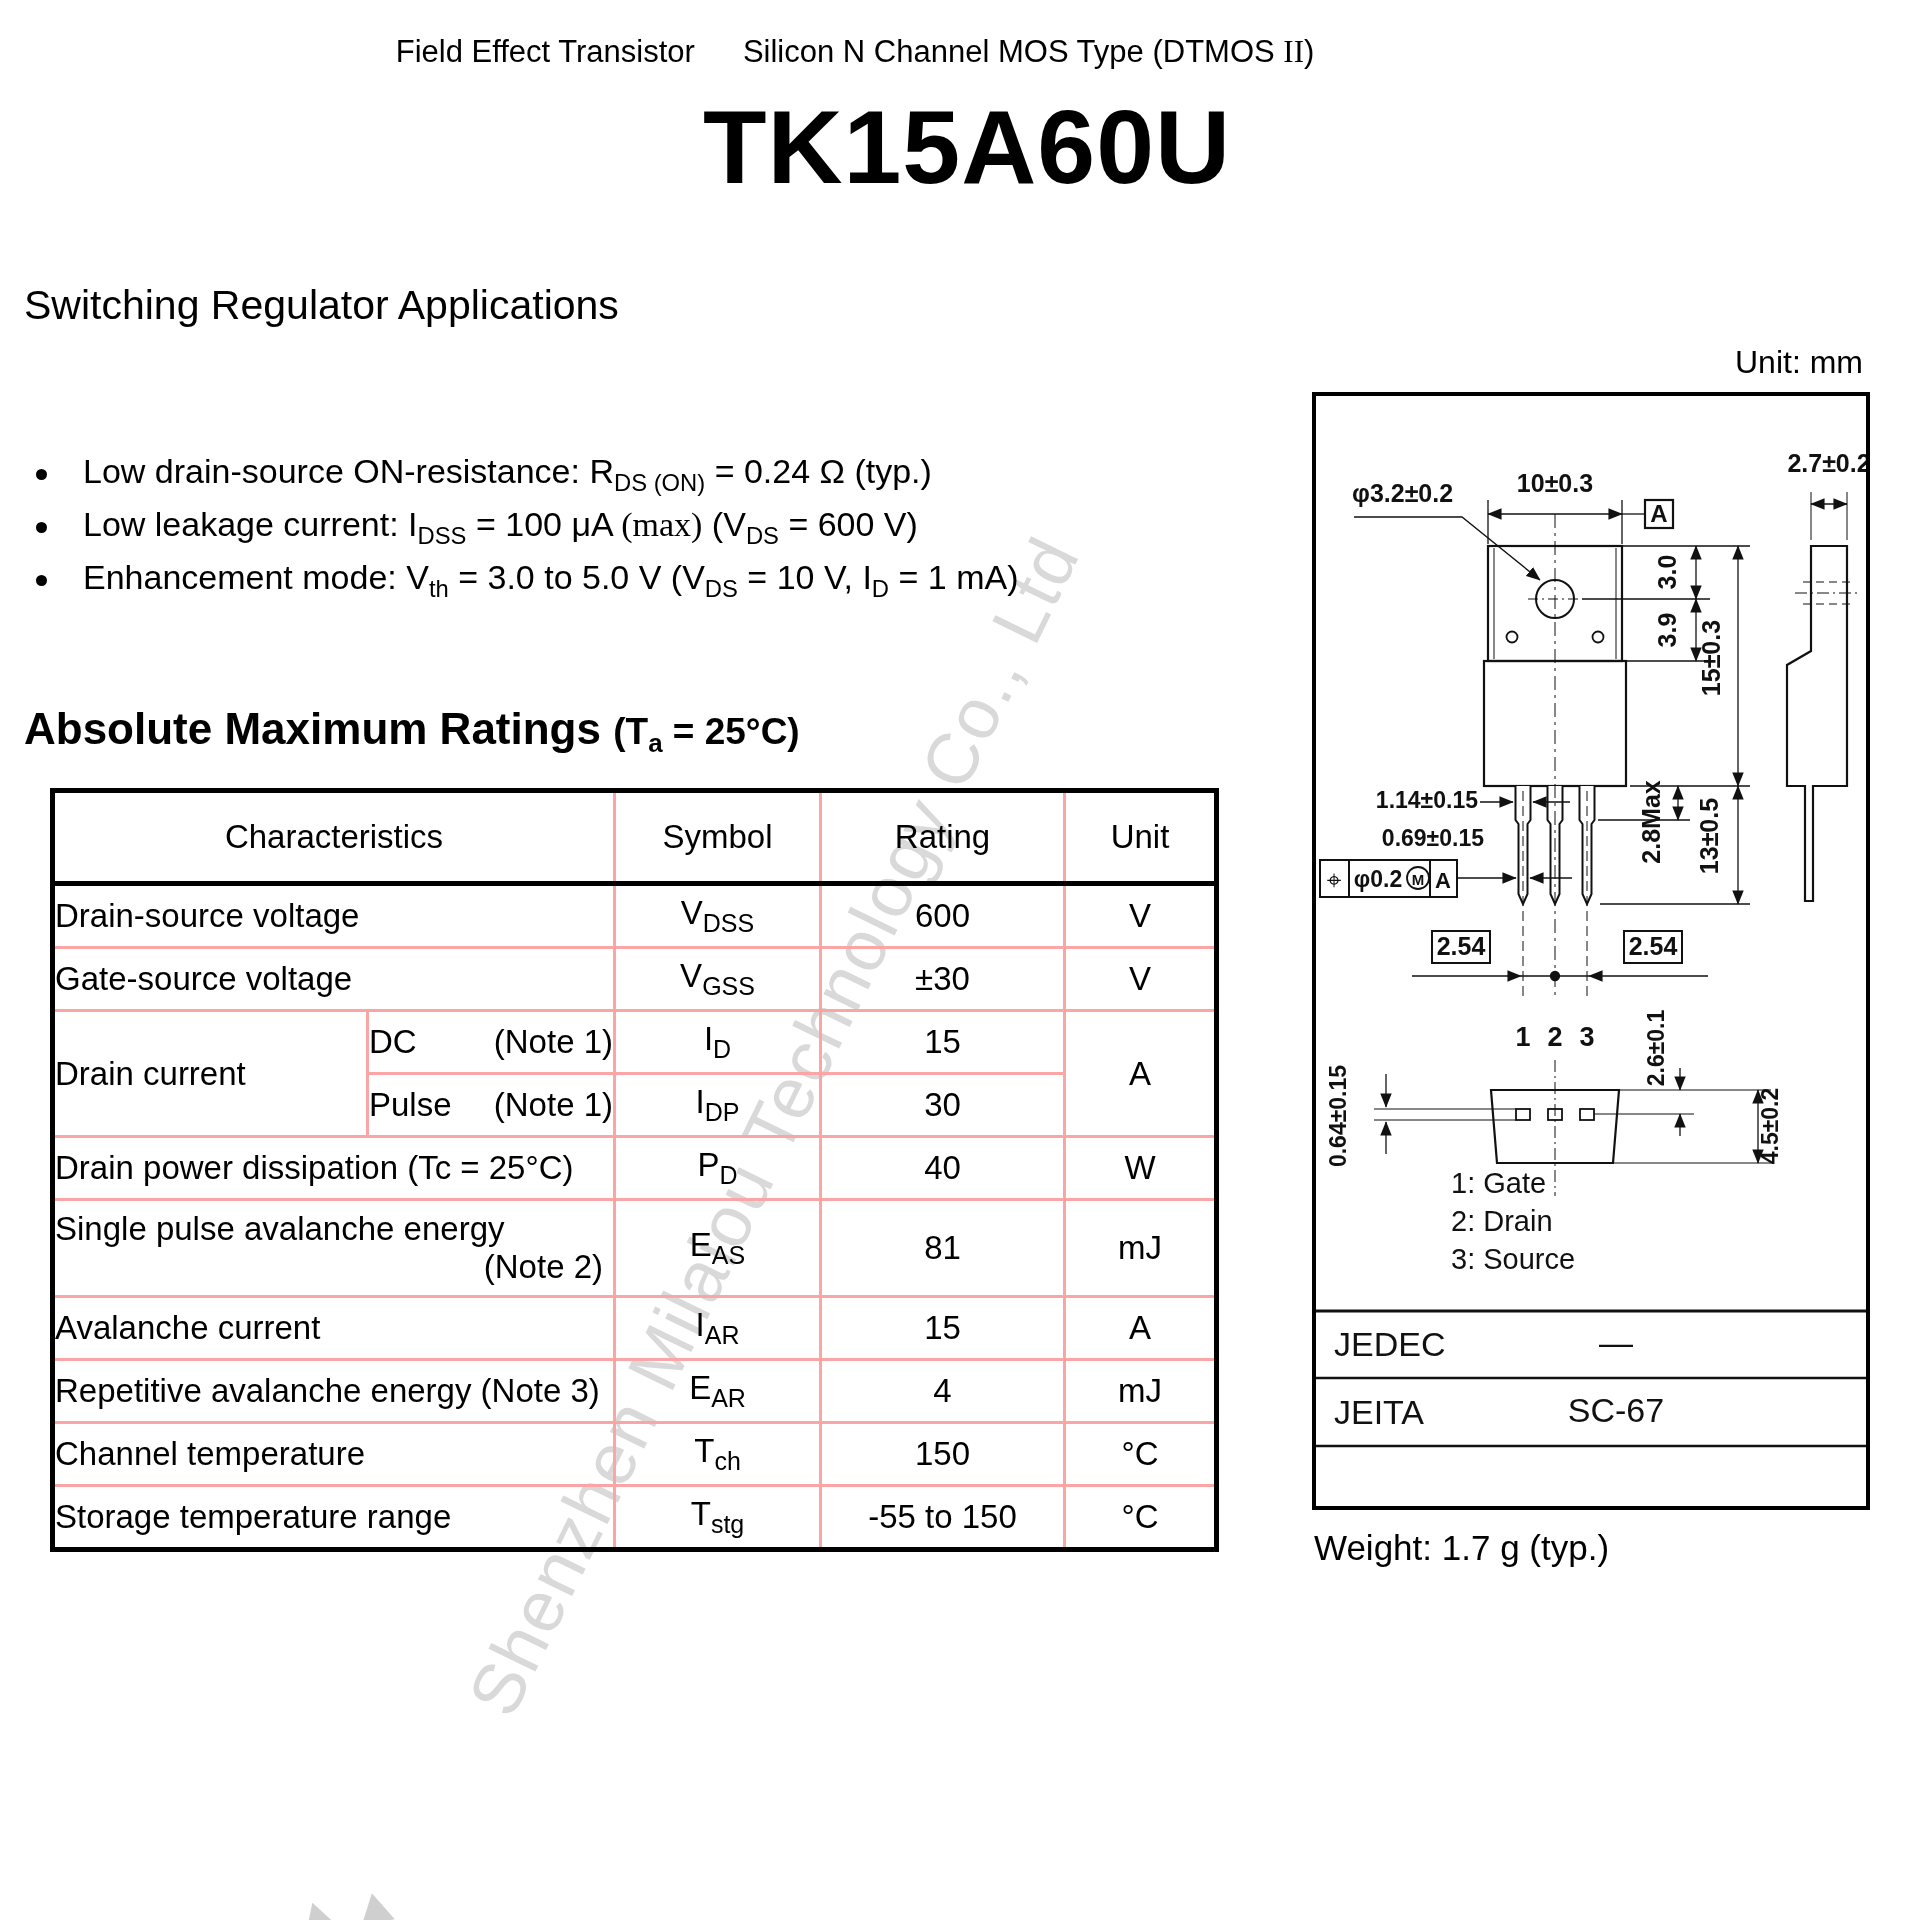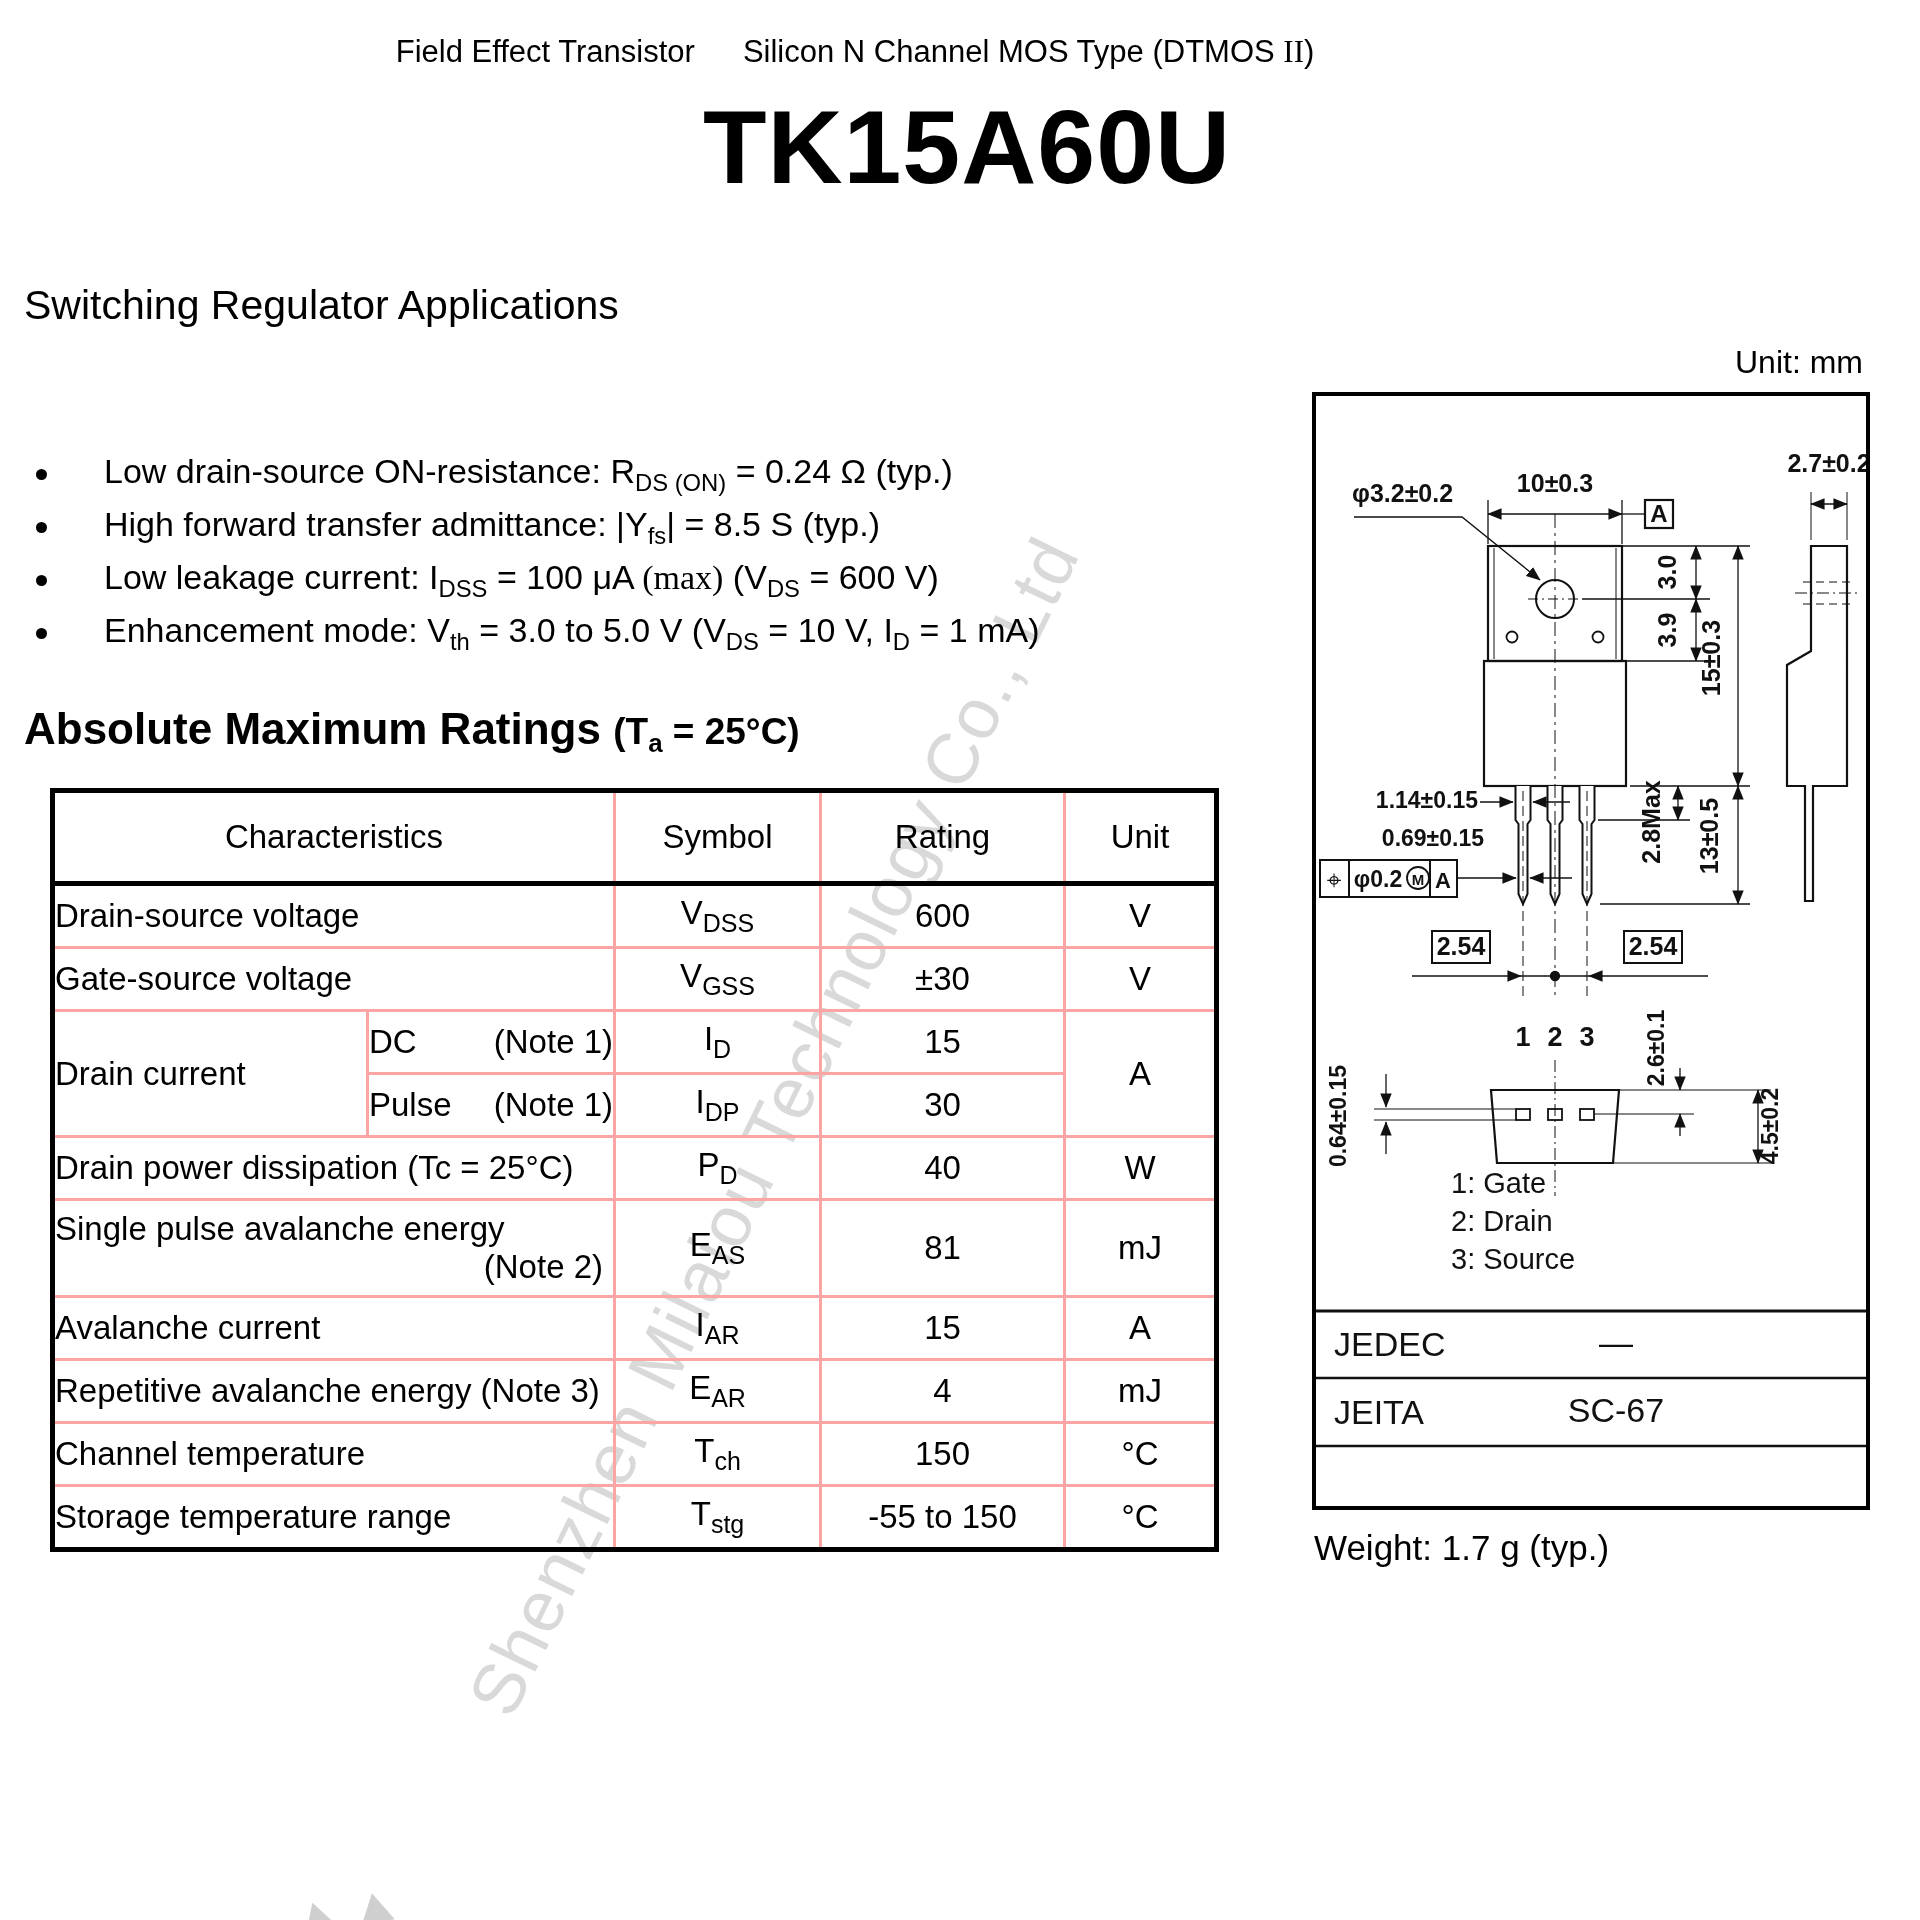--- a/index.html
+++ b/index.html
@@ -25,21 +25,21 @@
     box-sizing:border-box;font-size:31px;}
   .seg-gap{display:inline-block;width:48px;}
   .seg-serif{font-family:"Liberation Serif",serif;}
   sub{font-size:0.7em;}
   .page-title{top:88px;left:0;width:1920px;text-align:center;padding-right:34px;
     box-sizing:border-box;font-size:104px;font-weight:bold;letter-spacing:1px;margin-left:24px;}
   .app-line{top:282px;left:24px;font-size:41px;}
   .unit-note{top:344px;left:1735px;font-size:32px;}
 
   .features{top:452px;left:30px;font-size:34px;}
-  .bullet-row{display:flex;align-items:flex-start;height:53px;gap:21px;}
+  .bullet-row{display:flex;align-items:flex-start;height:53px;}
   .bullet-dot{width:11px;height:11px;border-radius:50%;background:#000;
     margin:17px 36px 0 6px;flex:0 0 auto;}
 
   .amr-heading{top:704px;left:24px;font-size:44px;font-weight:bold;}
   .amr-ta{font-size:37px;font-weight:bold;}
 
   table.amr{position:absolute;z-index:1;left:50px;top:788px;border-collapse:collapse;
     table-layout:fixed;width:1164px;font-size:33px;}
   table.amr{border:5px solid #000;}
   table.amr td,table.amr th{border:3px solid #fca5a5;padding:0;background:transparent;}
@@ -73,24 +73,20 @@
 
 <div class="layer header-line"><span>Field Effect Transistor</span><span class="seg-gap"></span><span>Silicon N Channel MOS Type (DTMOS </span><span class="seg-serif">II</span><span>)</span></div>
 <div class="layer page-title">TK15A60U</div>
 <div class="layer app-line">Switching Regulator Applications</div>
 <div class="layer unit-note">Unit: mm</div>
 
 <div class="layer features">
   <div class="bullet-row">
     <span class="bullet-dot"></span>
     <span><span>Low drain-source ON-resistance: R</span><sub>DS (ON)</sub><span> = 0.24 Ω (typ.)</span></span>
-  </div>
-  <div class="bullet-row">
-    <span class="bullet-dot"></span>
-    <span><span>High forward transfer admittance: |Y</span><sub>fs</sub><span>| = 8.5 S (typ.)</span></span>
   </div>
   <div class="bullet-row">
     <span class="bullet-dot"></span>
     <span><span>Low leakage current: I</span><sub>DSS</sub><span> = 100 μA </span><span class="seg-serif">(max)</span><span> (V</span><sub>DS</sub><span> = 600 V)</span></span>
   </div>
   <div class="bullet-row">
     <span class="bullet-dot"></span>
     <span><span>Enhancement mode: V</span><sub>th</sub><span> = 3.0 to 5.0 V (V</span><sub>DS</sub><span> = 10 V, I</span><sub>D</sub><span> = 1 mA)</span></span>
   </div>
 </div>

